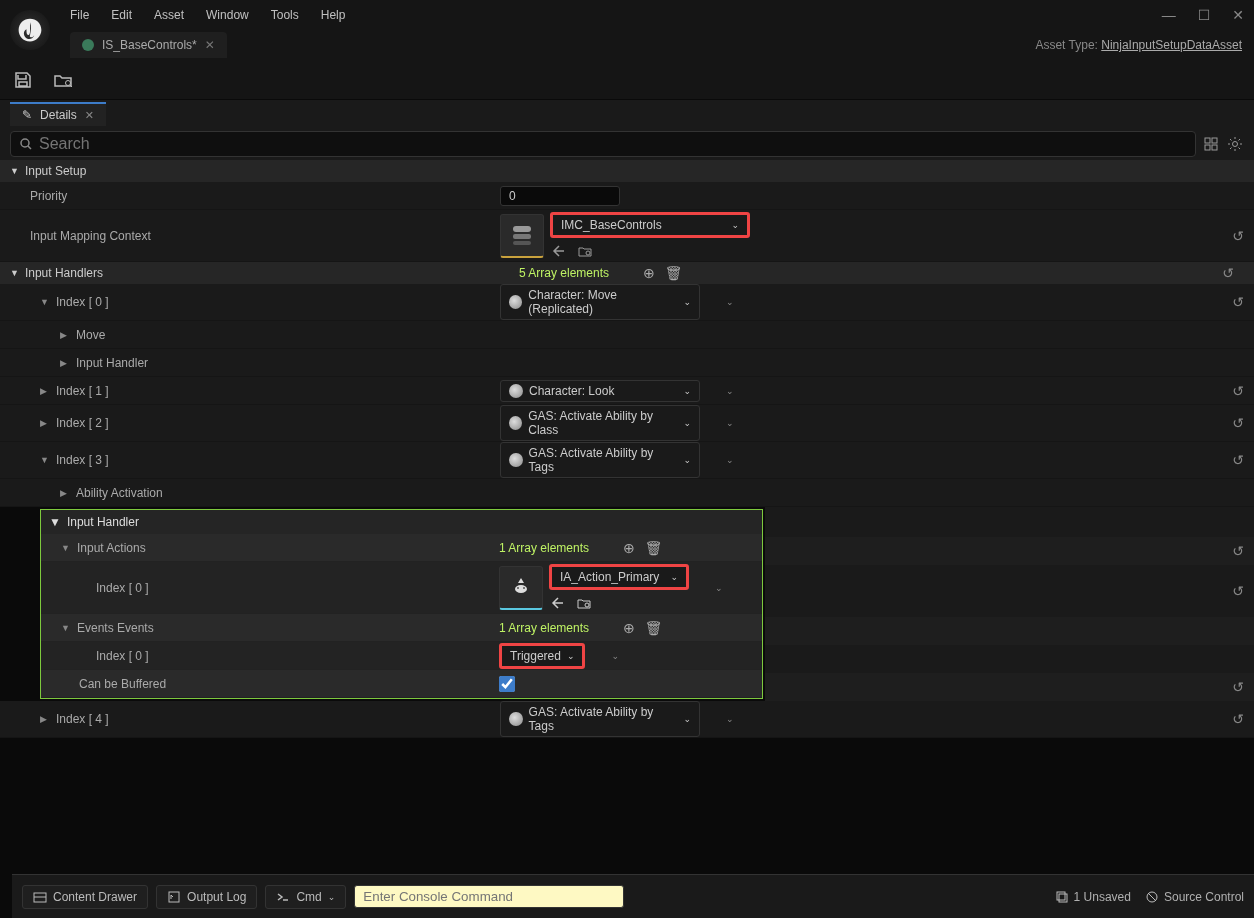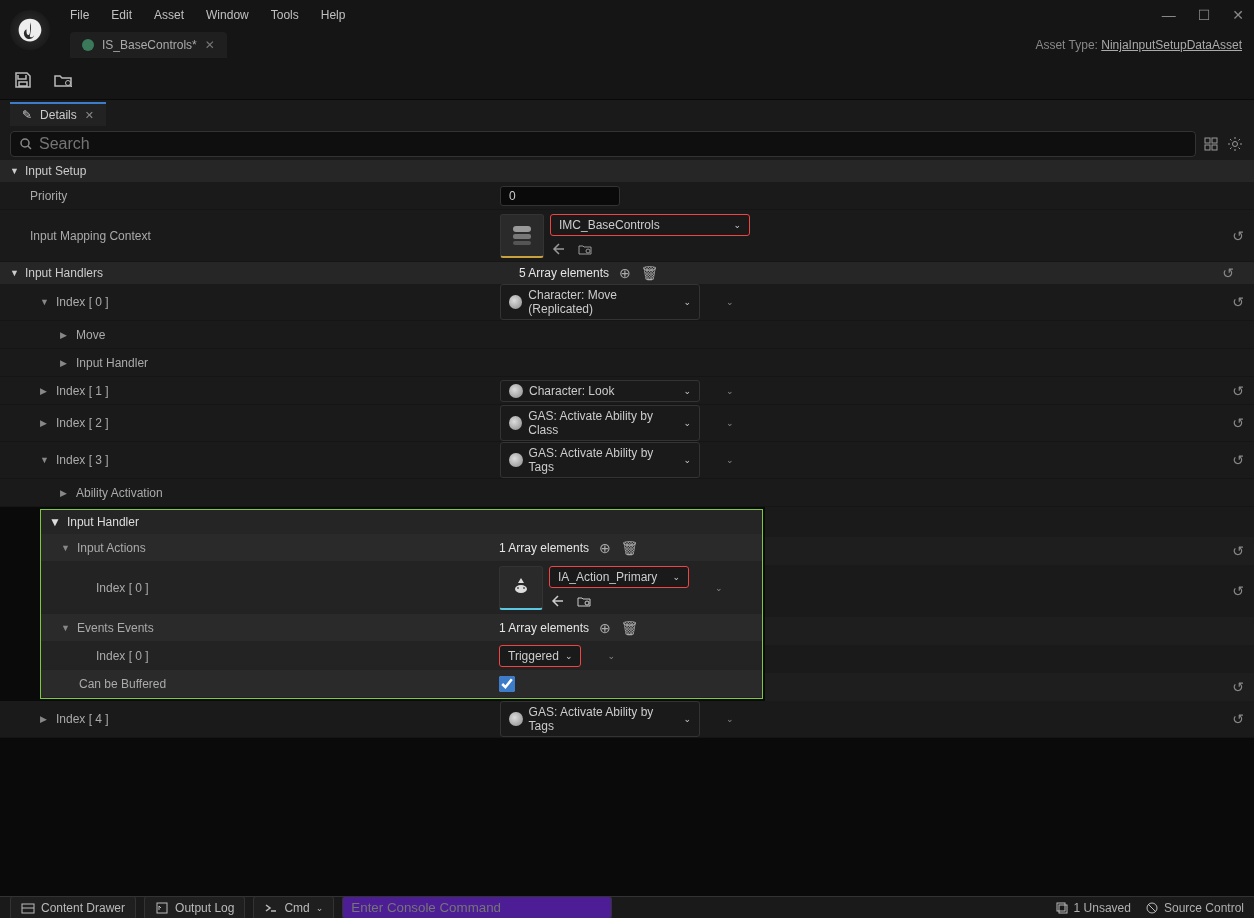--- a/index.html
+++ b/index.html
@@ -168,21 +168,21 @@
 .num-input {
   background: #0a0a0a;
   border: 1px solid #333;
   border-radius: 3px;
   padding: 2px 8px;
   width: 120px;
   color: #ccc;
 }
 .dropdown {
   background: #1a1a1a;
-  border: 1px solid #ef4444;
+  border: 3px solid #ef4444;
   border-radius: 3px;
   padding: 3px 8px;
   display: flex;
   align-items: center;
   gap: 6px;
   color: #ccc;
   cursor: pointer;
   min-width: 140px;
 }
 .dropdown .dd-arrow { margin-left: auto; font-size: 9px; }
@@ -211,21 +211,21 @@
   background: #2a2a2a;
   border: 1px solid #333;
   border-bottom: 2px solid #c9a23d;
   border-radius: 3px;
   display: flex;
   align-items: center;
   justify-content: center;
 }
 .thumb-box.blue { border-bottom: 2px solid #5ac8e0; }
 
-.array-info { color: #e5e5e5; margin-right: 0; }
+.array-info { color: #bef264; margin-right: 24px; }
 .arr-icon { color: #aaa; cursor: pointer; font-size: 14px; margin-left: 4px; }
 
 .checkbox {
   width: 16px; height: 16px;
   accent-color: #3d7cc9;
 }
 
 
 .highlight-box {
   border: 1px solid #7dc93d;
@@ -234,42 +234,42 @@
   width: 723px;
 }
 .highlight-box .prop-row { background: #2a2a2a; border-bottom: 1px solid #222;}
 .highlight-box .prop-row.dk { background: #232323; }
 .highlight-box .prop-label { width: 458px; padding-left: 20px; font-weight: 500; }
 .hl-header { background: #252525; padding: 5px 8px; display: flex; align-items: center; gap: 6px; color: #ddd; font-weight: 500;}
 
 .footer-bar {
   position: absolute;
   bottom: 0;
-  left: 0;
+  left: 12px;
   right: 0;
-  height: 22px;
+  height: 44px;
   background: #1a1a1a;
   border-top: 1px solid #333;
   display: flex;
   align-items: center;
   padding: 0 10px;
   gap: 8px;
 }
 .footer-btn {
   display: flex; align-items: center; gap: 6px;
   padding: 4px 10px;
   border: 1px solid #333;
   border-radius: 3px;
   color: #bbb;
   cursor: pointer;
   background: #1f1f1f;
 }
 .footer-cmd-input {
   width: 270px;
-  background: #4c1d95;
+  background: #fef9c3;
   border: 1px solid #333;
   border-radius: 3px;
   padding: 3px 8px;
   color: #888;
 }
 .footer-right { margin-left: auto; display: flex; gap: 14px; align-items: center; }
 
 svg { display: block; }
 .tall { min-height: 52px; }
 .pencil-icon { font-size: 12px; }

